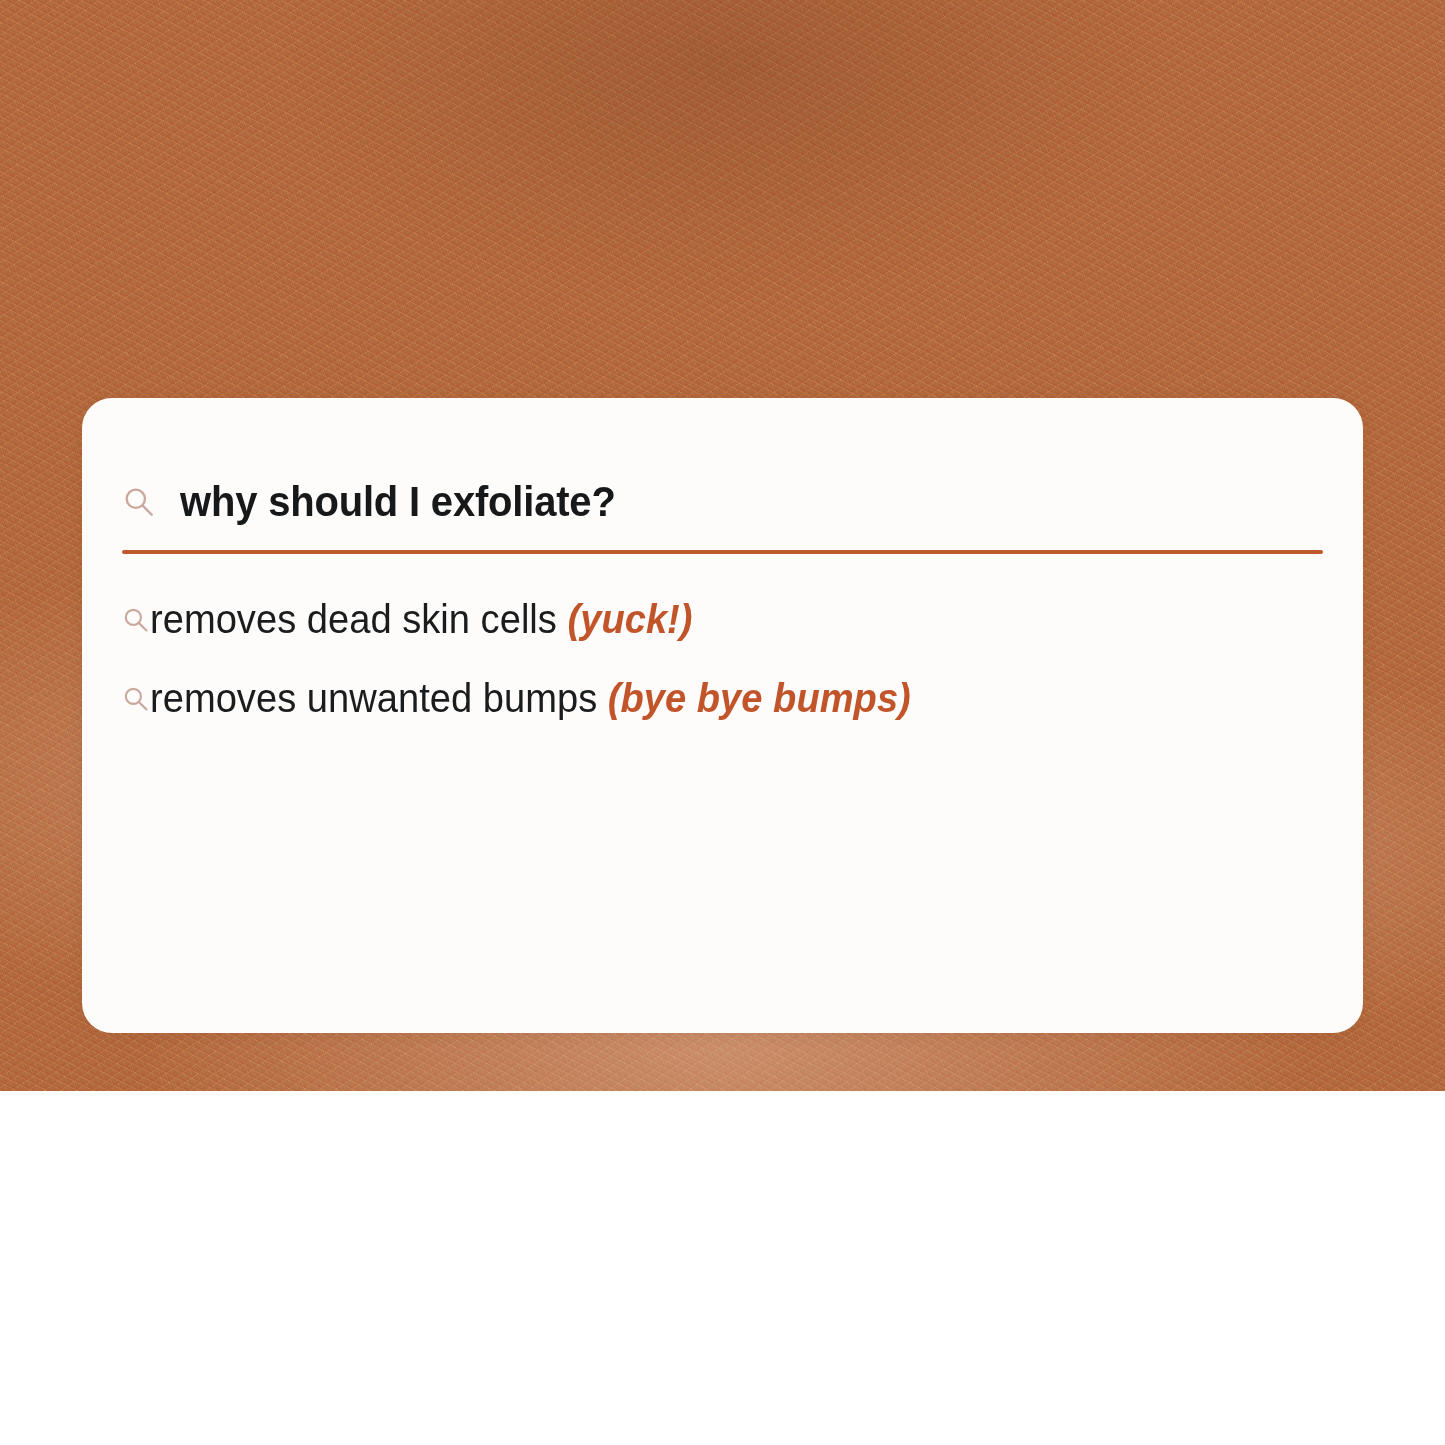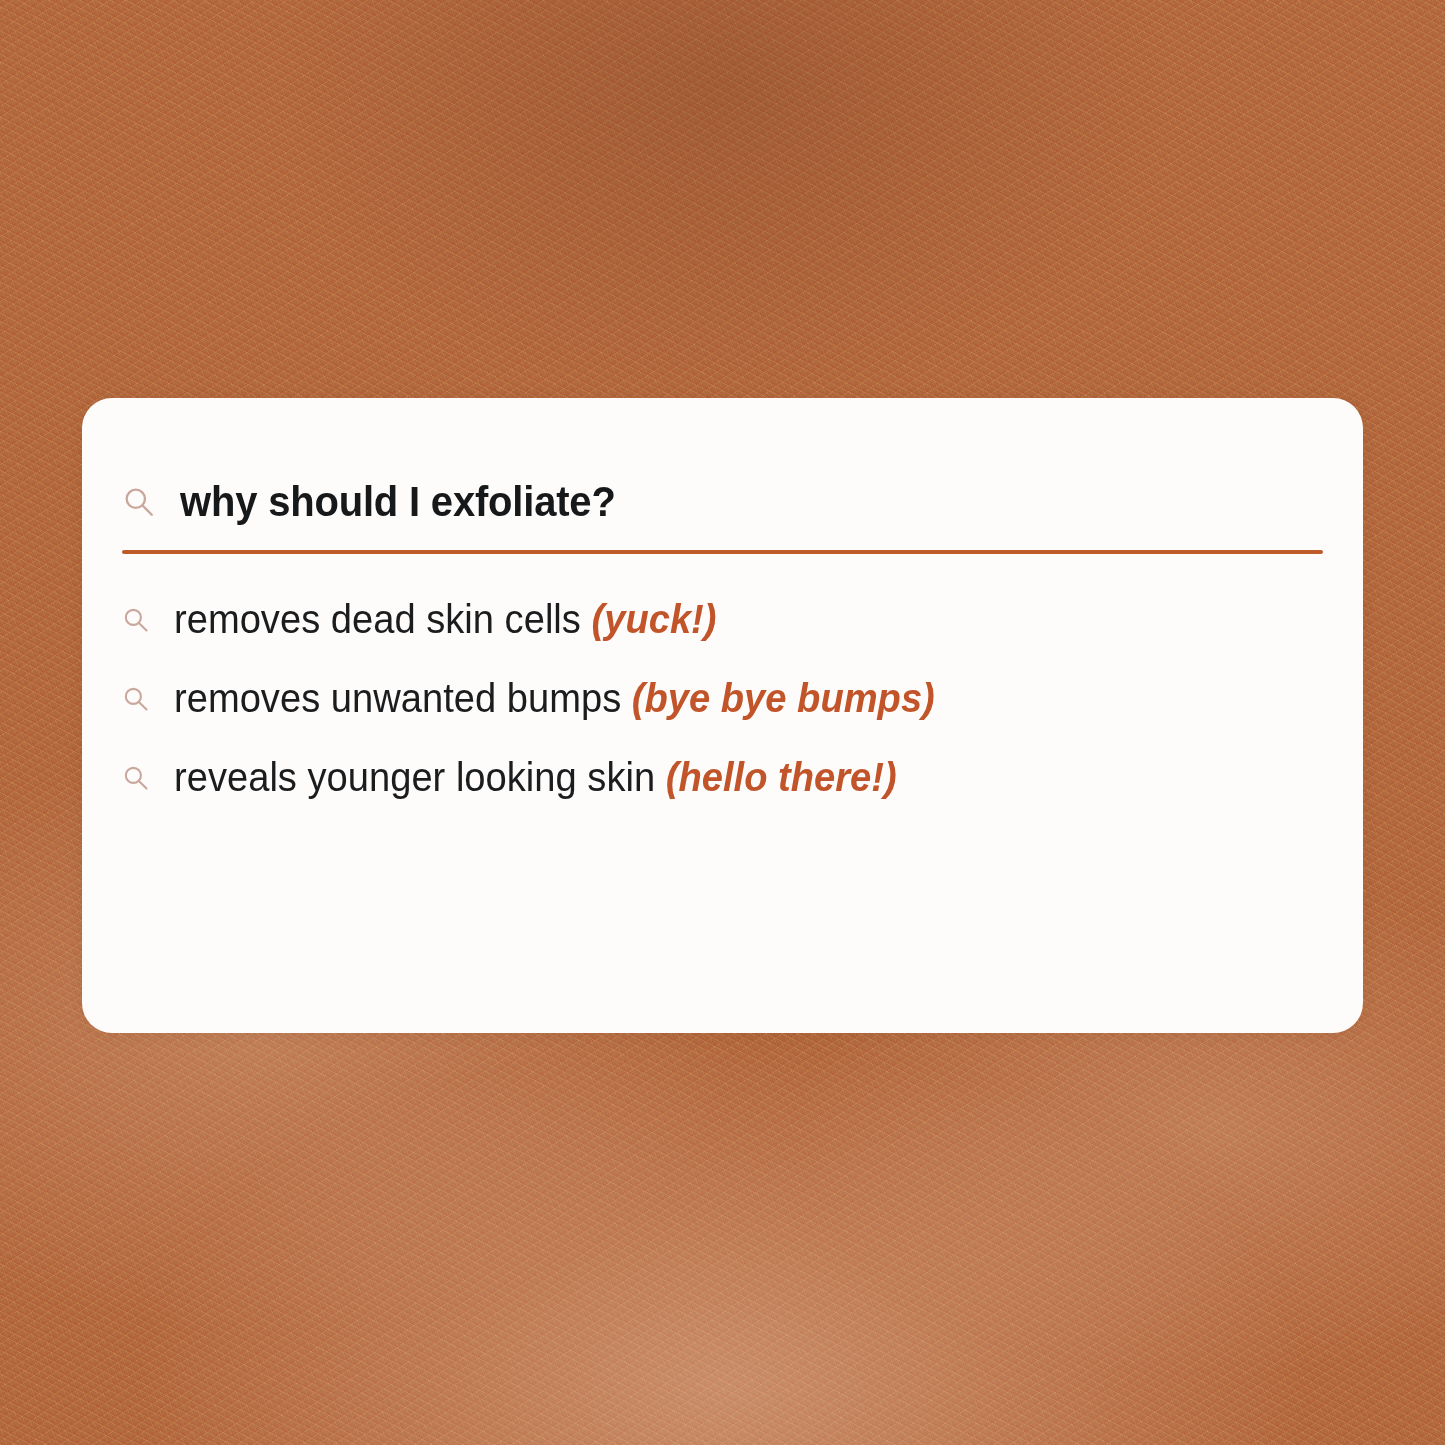--- a/index.html
+++ b/index.html
@@ -5,21 +5,21 @@
 <style>
   html, body {
     margin: 0;
     padding: 0;
     background: #ffffff;
   }
 
   .stage {
     position: relative;
     width: 1445px;
-    height: 1445px;
+    height: 1091px;
     overflow: hidden;
     font-family: "Liberation Sans", "DejaVu Sans", sans-serif;
     background: #b06a45;
   }
 
   
   .photo {
     position: absolute;
     inset: 0;
     background-color: #b1693f;
@@ -171,21 +171,20 @@
   
   .benefits {
     list-style: none;
     margin: 0;
     padding: 26px 0 0 2px;
   }
 
   .benefit-row {
     display: flex;
     align-items: center;
-    gap: 24px;
     height: 79px;
   }
 
   .benefit-text {
     font-size: 41px;
     color: #1b1c1e;
     line-height: 1;
     white-space: nowrap;
     transform: scaleX(.93);
     transform-origin: left center;
@@ -247,27 +246,17 @@
             <circle cx="13" cy="13" r="8.6" stroke-width="2.4"></circle>
             <path d="M19.3 19.3 L28 28" stroke-width="2.4" stroke-linecap="round"></path>
           </svg>
           <div class="benefit-text">
             <span>removes unwanted bumps</span>
             <span class="benefit-aside">(bye bye bumps)</span>
           </div>
         </li>
 
 
-        <li class="benefit-row">
-          <svg class="mag mag-sm" viewBox="0 0 32 32">
-            <circle cx="13" cy="13" r="8.6" stroke-width="2.4"></circle>
-            <path d="M19.3 19.3 L28 28" stroke-width="2.4" stroke-linecap="round"></path>
-          </svg>
-          <div class="benefit-text">
-            <span>reveals younger looking skin</span>
-            <span class="benefit-aside">(hello there!)</span>
-          </div>
-        </li>
 
       </ul>
     </div>
   </div>
 </div>
 
 </body></html>

